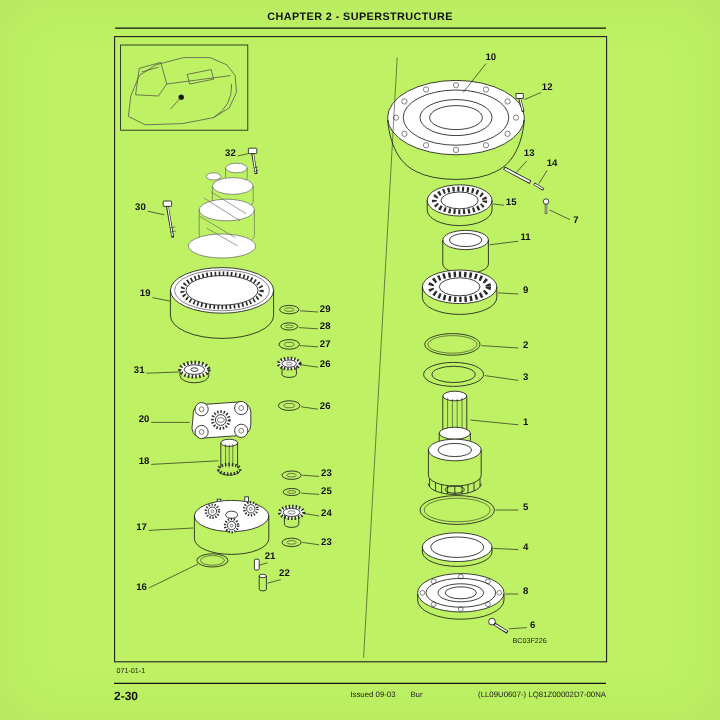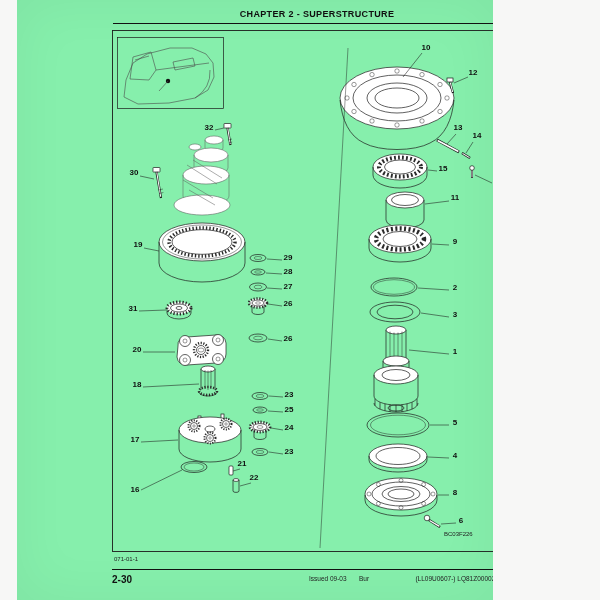--- a/index.html
+++ b/index.html
@@ -1,18 +1,18 @@
 <!DOCTYPE html>
 <html><head>
 <meta charset="utf-8">
 <style>
   html,body{margin:0;padding:0;background:#f7f7f6;}
-  .page{position:relative;width:476px;height:600px;background:#86efac;
+  .page{position:relative;width:600px;height:600px;background:#bef264;
         box-shadow:inset 0 0 55px rgba(0,0,0,.05);
-        font-family:"Liberation Sans",sans-serif;overflow:hidden;margin-left:17px;}
+        font-family:"Liberation Sans",sans-serif;overflow:hidden;}
   svg{display:block;}
   .s{stroke:#1c1c1c;stroke-width:.7;fill:none;}
   .sf{stroke:#1c1c1c;stroke-width:.7;fill:#ffffff;}
   .thin{stroke:#1c1c1c;stroke-width:.45;fill:none;}
   .frame{stroke:#1c1c1c;stroke-width:.9;fill:none;}
   .rule{stroke:#111;stroke-width:1;}
   .leader{stroke:#1c1c1c;stroke-width:.55;fill:none;}
   .callout{font:bold 8px "Liberation Sans",sans-serif;fill:#101010;}
   .hdr{font:bold 9px "Liberation Sans",sans-serif;fill:#101010;letter-spacing:.35px;}
   .small{font:6px "Liberation Sans",sans-serif;fill:#222;}

